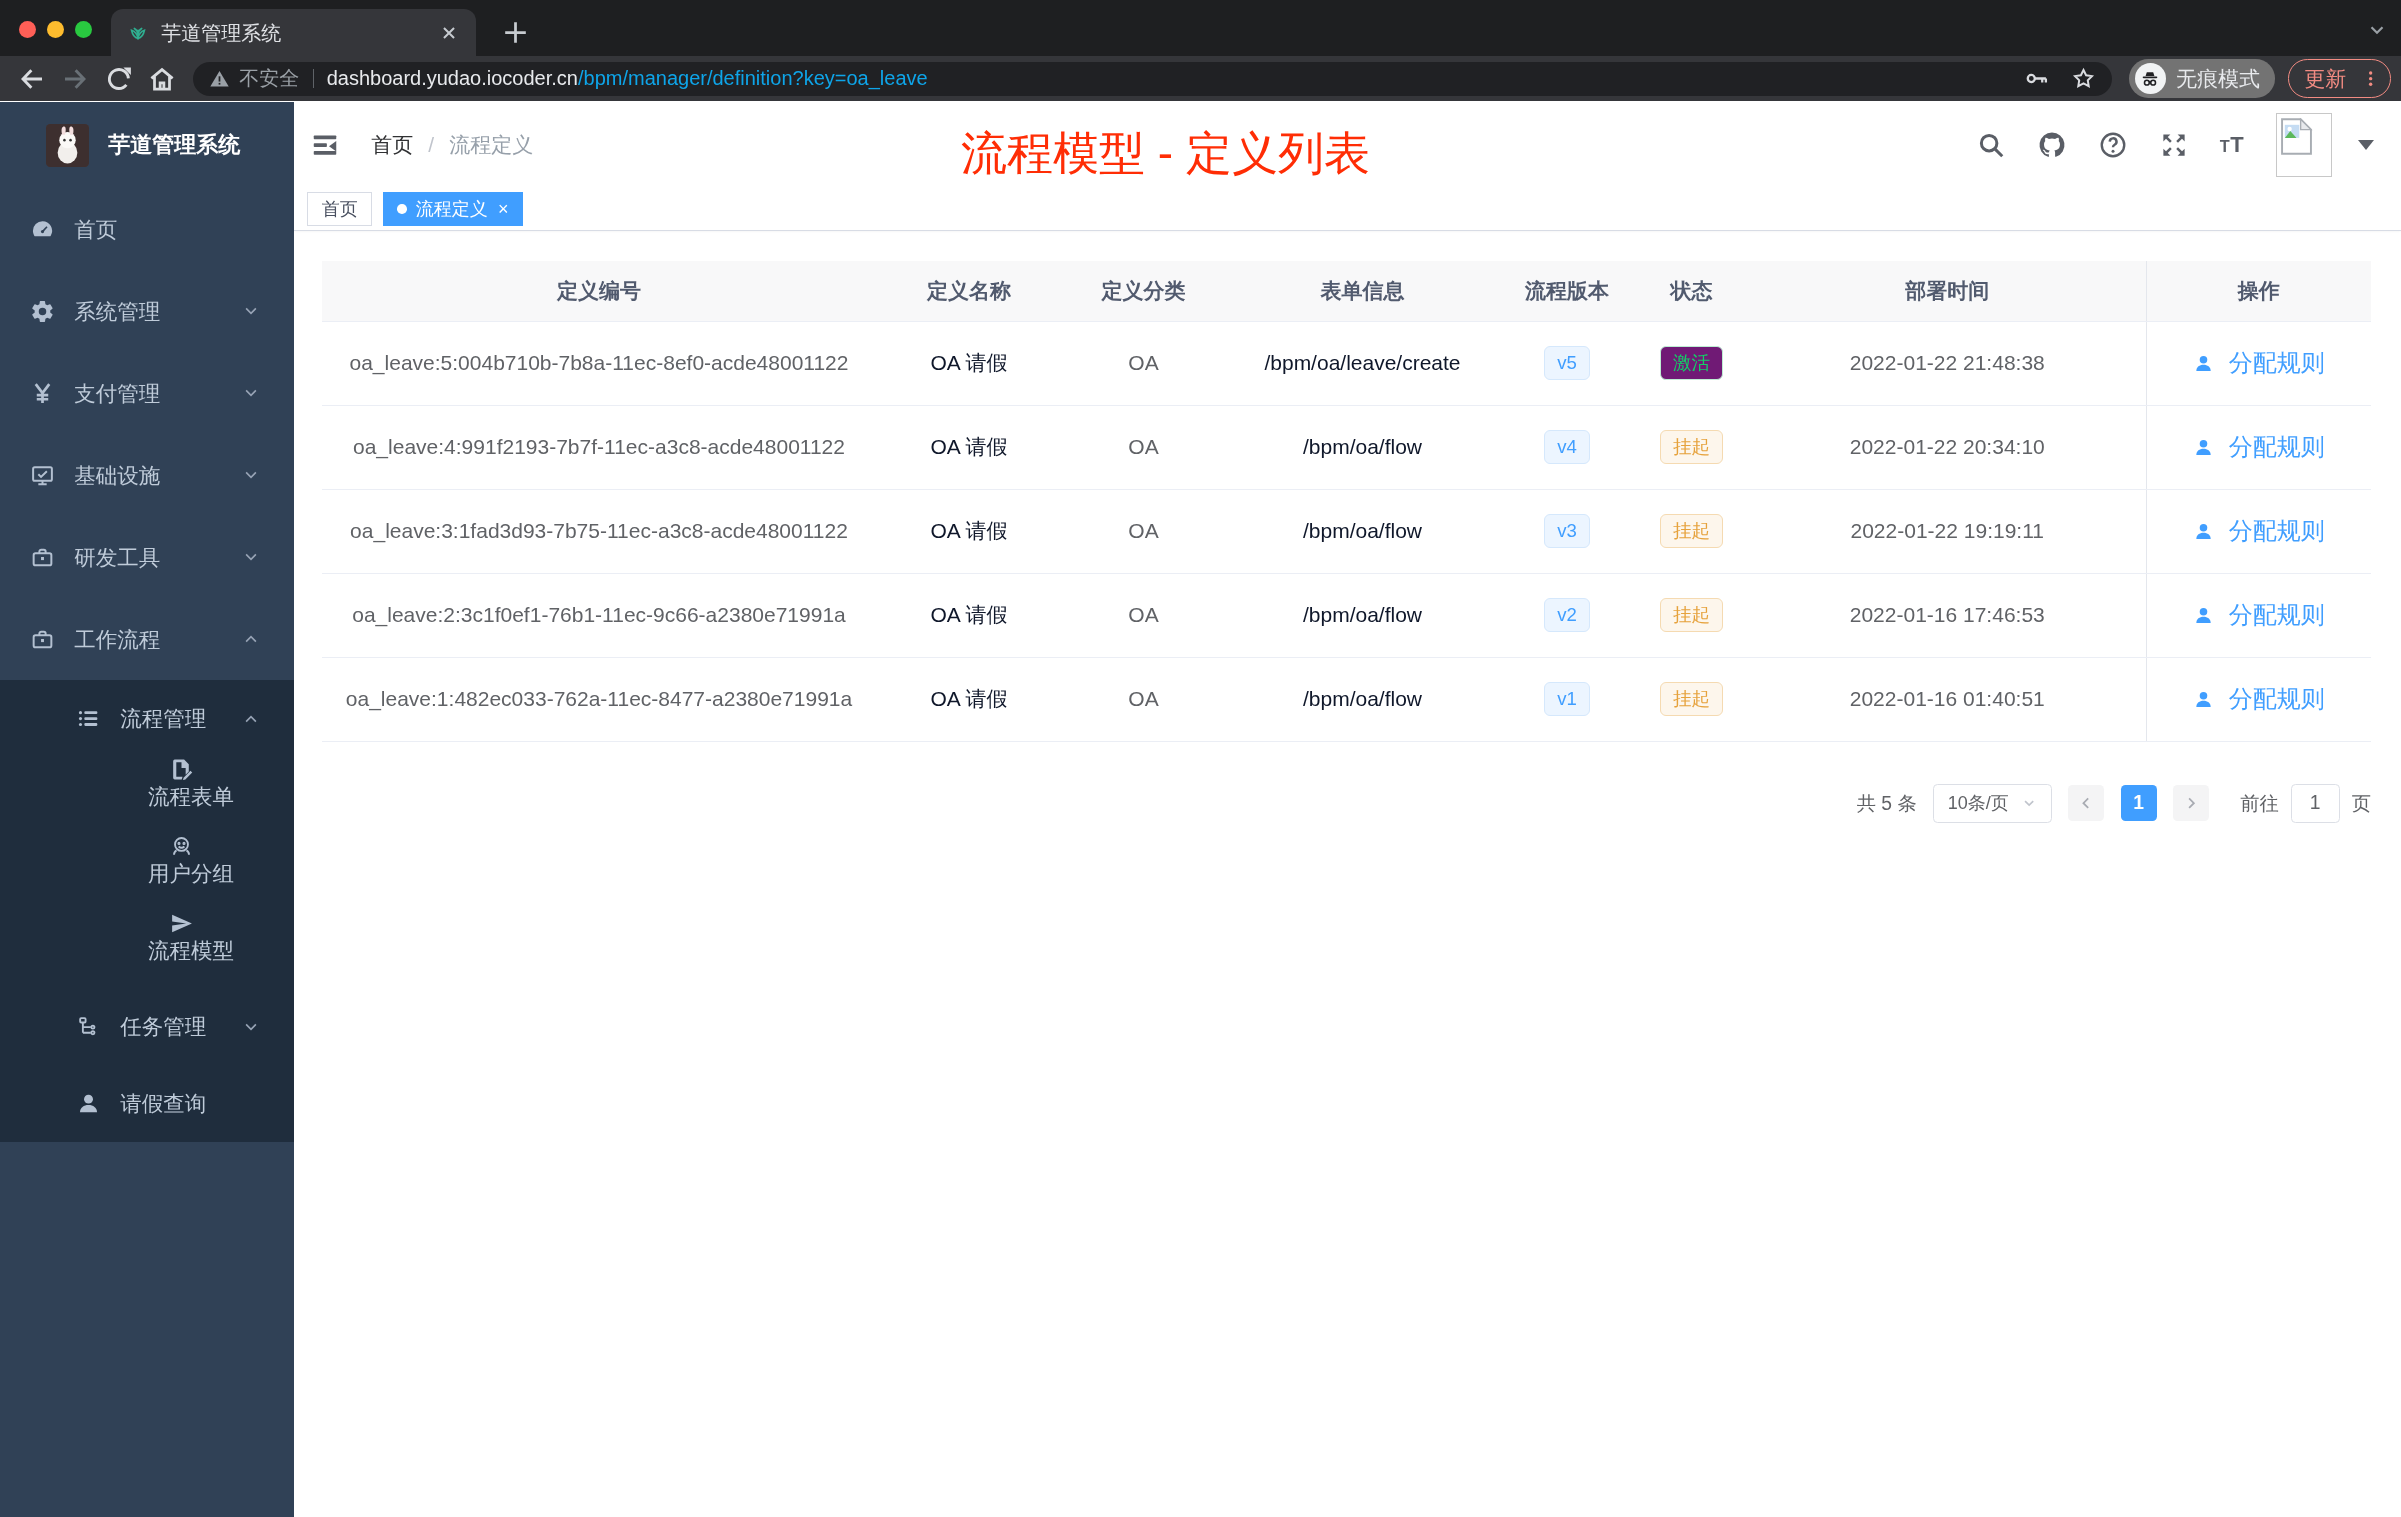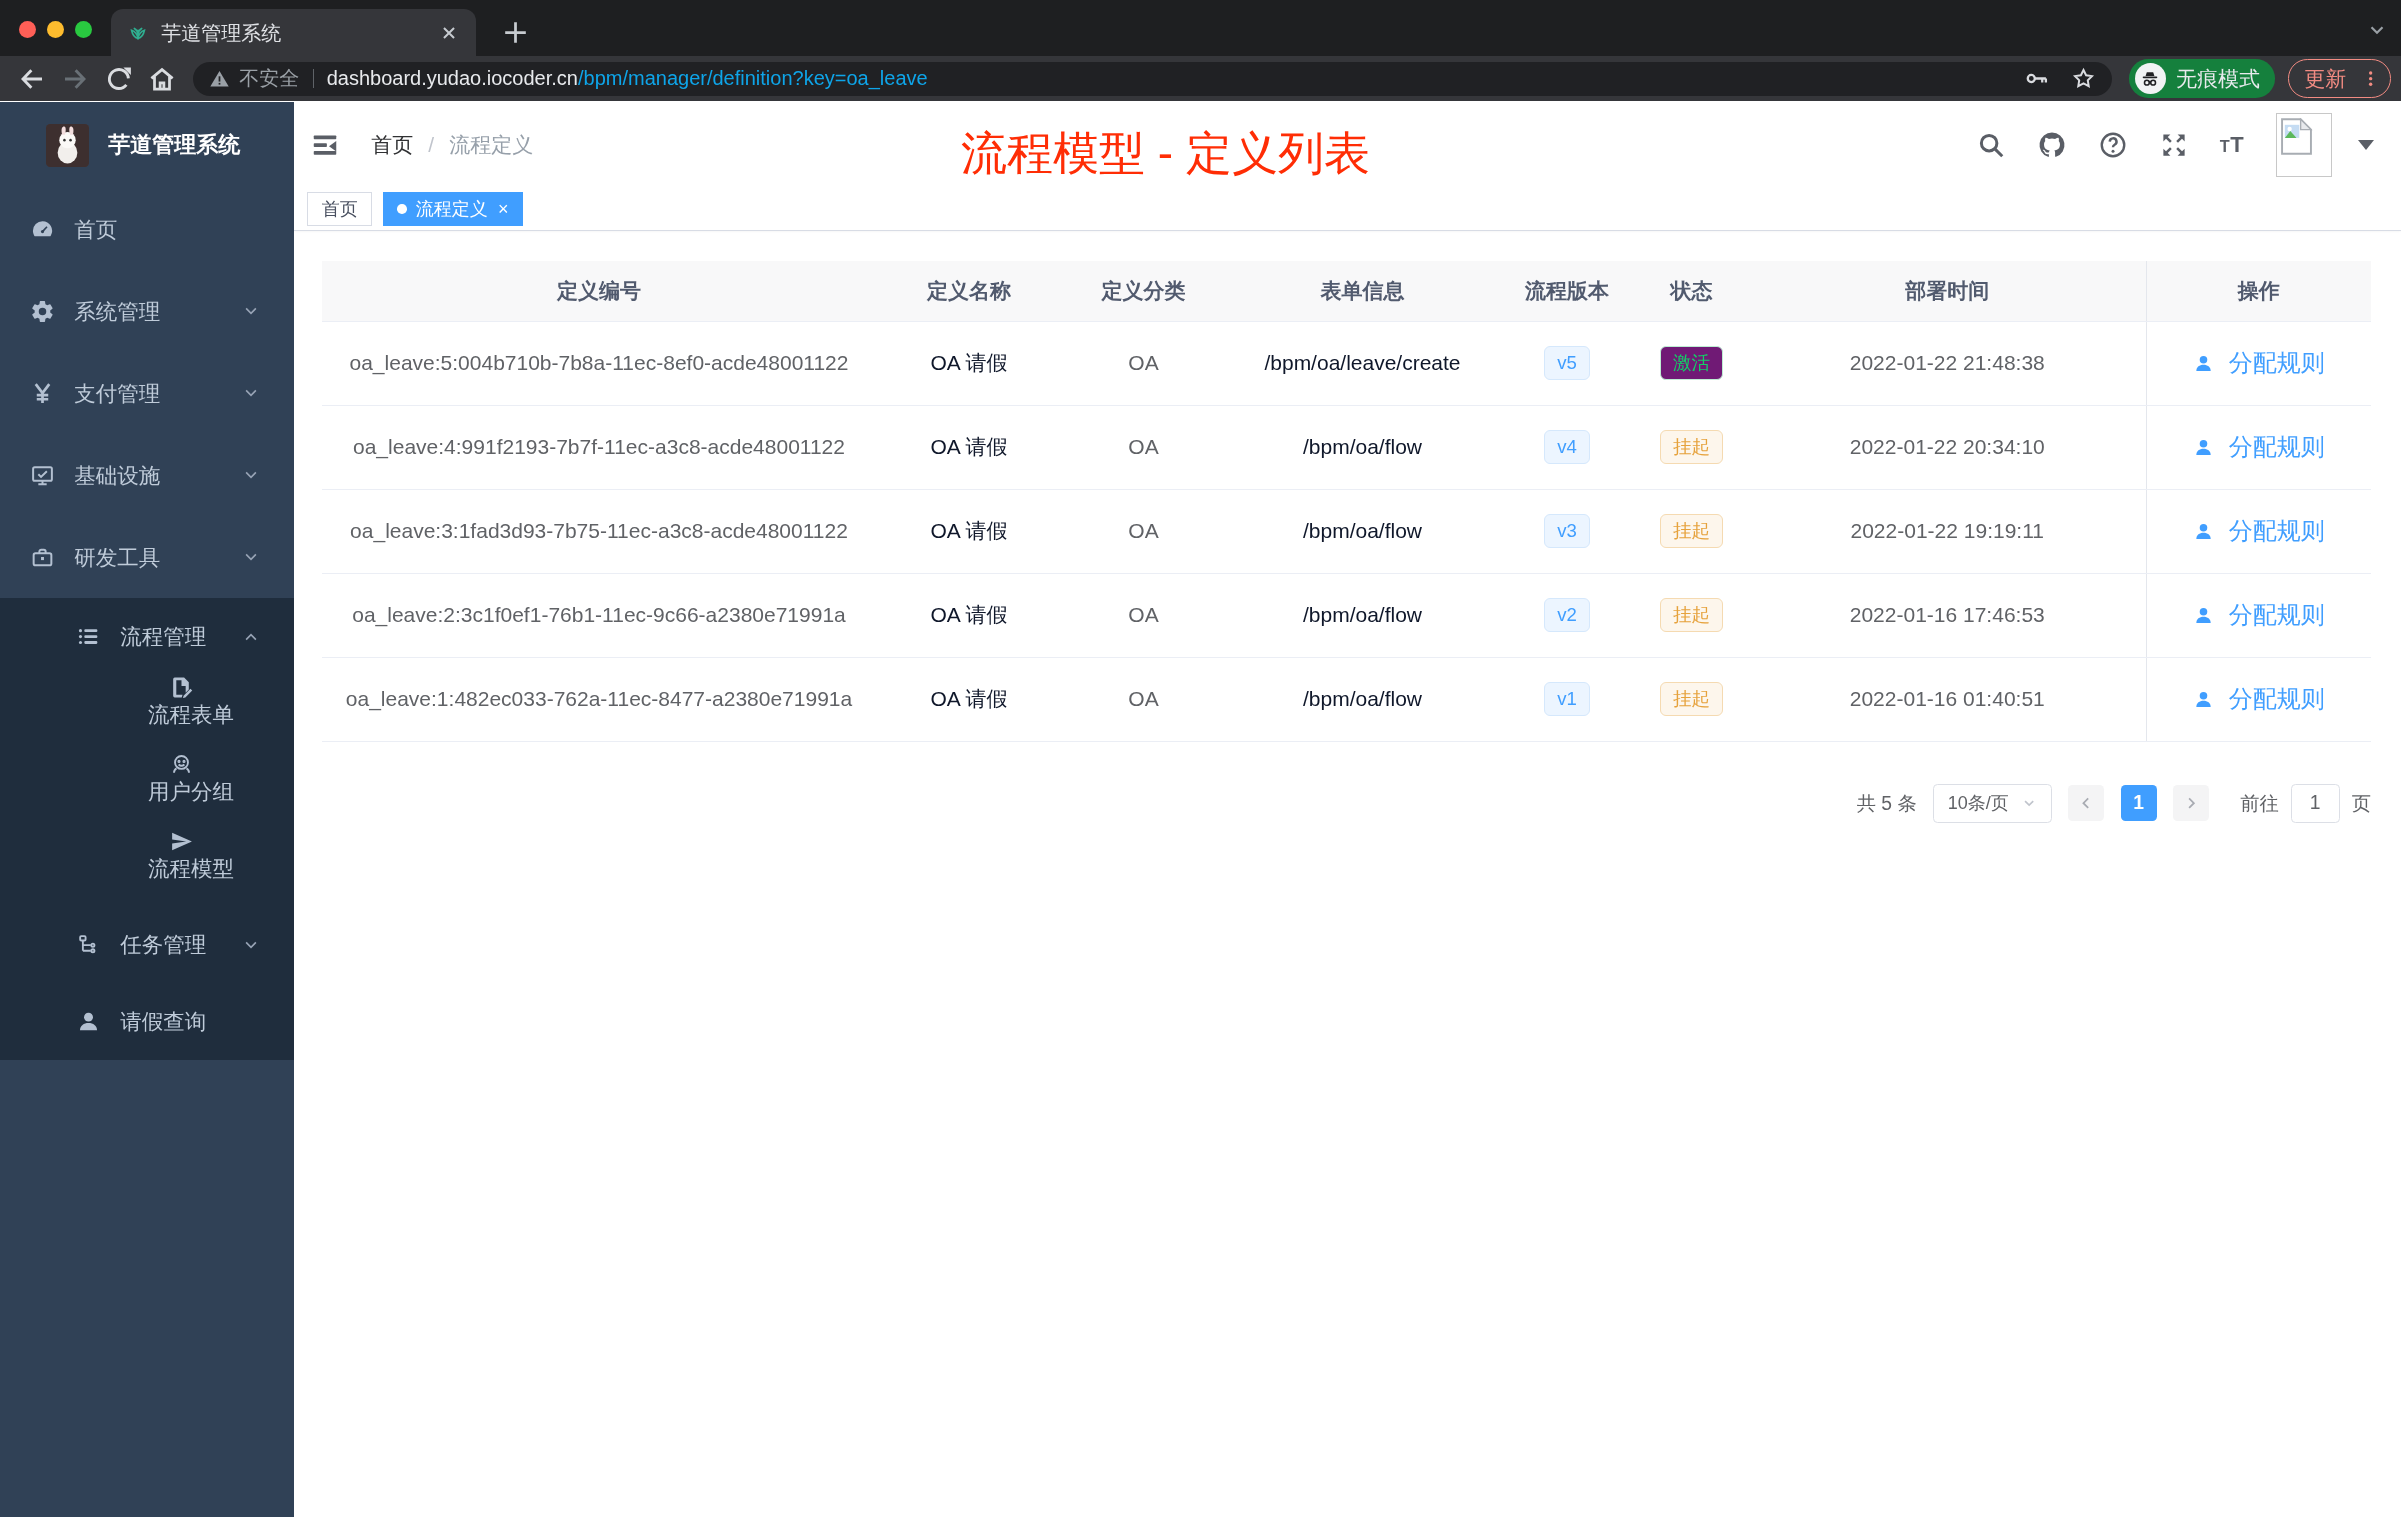--- a/index.html
+++ b/index.html
@@ -23,21 +23,21 @@
   .tb-ic { width:30px; height:30px; color:#dadce0; margin:0 6.7px; flex:0 0 auto; }
   .tb-ic.dim { color:#697076; }
   .urlbar { flex:1; height:34px; background:#202124; border-radius:17px; margin:0 9px;
     display:flex; align-items:center; padding:0 16.3px; font-size:20px; color:#9aa0a6; }
   .urlbar .warn { width:21px; height:21px; margin-right:9px; color:#9aa0a6; flex:0 0 auto;}
   .url-div { width:0.7px; height:19.3px; background:#5f6368; margin:0 13.4px; }
   .url-domain { color:#e8eaed; }
   .url-path { color:#0ea5e9; }
   .url-right { margin-left:auto; display:flex; align-items:center; gap:22px; }
   .url-right .tb-ic { margin:0; width:25px; height:25px; }
-  .incog { height:39px; background:#15803d; border-radius:19.3px; display:flex; align-items:center;
+  .incog { height:39px; background:#737373; border-radius:19.3px; display:flex; align-items:center;
     gap:10.4px; padding:0 15px 0 6px; margin:0 7.4px; }
   .incog-badge { width:31px; height:31px; border-radius:50%; background:#f1f3f4; display:flex;
     align-items:center; justify-content:center; color:#202124; }
   .incog-badge svg { width:22px; height:22px; }
   .incog-label { color:#e8eaed; font-size:21px; white-space:nowrap; }
   .update { height:39px; border:1.5px solid #f28b82; color:#f28b82; border-radius:19.3px;
     display:flex; align-items:center; gap:15px; padding:0 9px 0 15px; margin-left:6px; font-size:21px; }
   .dots3 { width:19.3px; height:19.3px; }
 
   
@@ -288,20 +288,35 @@
         <div class="menu-item">
           <span class="mi-icon">
             <svg viewBox="0 0 24 24" fill="none" stroke="currentColor" stroke-width="1.9">
               <rect x="3.5" y="8" width="17" height="11.5" rx="1.8"></rect>
               <path d="M9 8V6.2A1.7 1.7 0 0 1 10.7 4.5h2.6A1.7 1.7 0 0 1 15 6.2V8"></path>
               <rect x="10.6" y="11.5" width="2.8" height="3" fill="currentColor" stroke="none"></rect>
             </svg>
           </span>
           <span>研发工具</span>
           <span class="mi-chevron down">
+            <svg viewBox="0 0 24 24" fill="none" stroke="currentColor" stroke-width="2.2">
+              <path d="M5.5 8.5l6.5 6.5 6.5-6.5"></path>
+            </svg>
+          </span>
+        </div>
+        <div class="menu-item">
+          <span class="mi-icon">
+            <svg viewBox="0 0 24 24" fill="none" stroke="currentColor" stroke-width="1.9">
+              <rect x="3.5" y="8" width="17" height="11.5" rx="1.8"></rect>
+              <path d="M9 8V6.2A1.7 1.7 0 0 1 10.7 4.5h2.6A1.7 1.7 0 0 1 15 6.2V8"></path>
+              <rect x="10.6" y="11.5" width="2.8" height="3" fill="currentColor" stroke="none"></rect>
+            </svg>
+          </span>
+          <span>工作流程</span>
+          <span class="mi-chevron up">
             <svg viewBox="0 0 24 24" fill="none" stroke="currentColor" stroke-width="2.2">
               <path d="M5.5 8.5l6.5 6.5 6.5-6.5"></path>
             </svg>
           </span>
         </div>
       </div>
     <div class="submenu">
         <div class="menu-item lv2">
           <span class="mi-icon">
             <svg viewBox="0 0 24 24" fill="currentColor">

